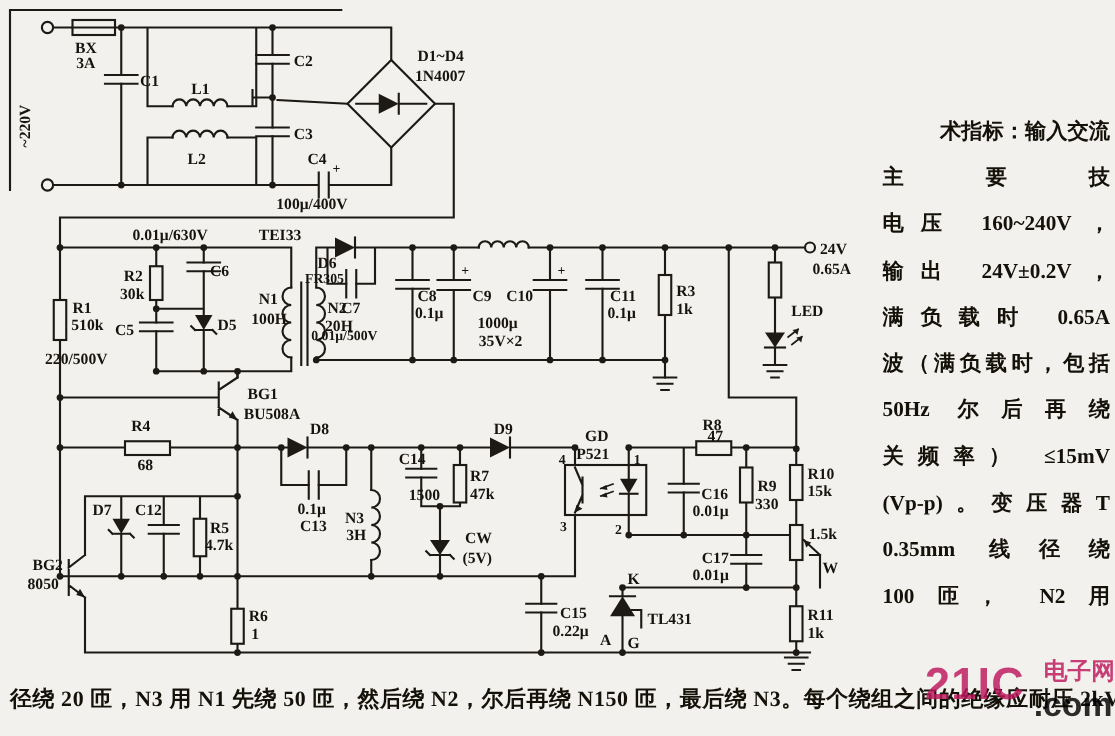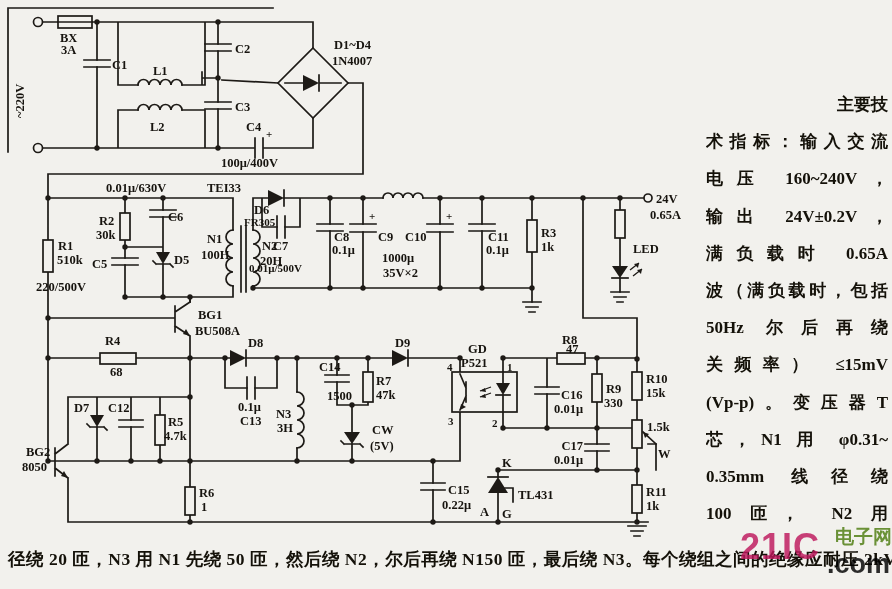--- a/index.html
+++ b/index.html
@@ -15,21 +15,21 @@
   .sidebar{position:absolute;left:706px;top:86px;width:182px;font-size:17px;line-height:37.2px;
            color:#141109;font-weight:700;}
   .sb-line{height:37.2px;overflow:hidden;text-align:justify;text-align-last:justify;}
   .sb-line:first-child{text-align:right;text-align-last:right;}
   .caption{position:absolute;left:8px;top:547px;width:872px;font-size:17.5px;font-weight:700;
            color:#141109;white-space:nowrap;letter-spacing:.5px;}
   .wm{position:absolute;left:736px;top:522px;width:156px;height:64px;opacity:.82;}
   .wm-21ic{position:absolute;left:4px;top:4px;font-family:"Liberation Sans",sans-serif;
            font-weight:bold;font-size:36px;letter-spacing:1px;color:#be185d;}
   .wm-dzw{position:absolute;right:0;top:2px;font-family:"Liberation Sans",sans-serif;
-          font-weight:bold;font-size:19px;color:#4d7c0f;}
+          font-weight:bold;font-size:19px;color:#be185d;}
   .wm-com{position:absolute;right:2px;top:27px;font-family:"Liberation Sans",sans-serif;
           font-weight:bold;font-size:27px;color:#000000;}
 </style>
 </head>
 <body>
 
 <div class="page">
 
 <svg width="892" height="589" viewBox="0 0 892 589">
 
@@ -438,30 +438,29 @@
   <text class="lbl" x="646" y="383">R10</text>
   <text class="lbl" x="646" y="397">15k</text>
   <text class="lbl" x="647" y="431">1.5k</text>
   <text class="lbl" x="658" y="458">W</text>
   <text class="lbl" x="646" y="496">R11</text>
   <text class="lbl" x="646" y="510">1k</text>
 </svg>
 
 
 <div class="sidebar">
+  <div class="sb-line">术指标：输入交流</div>
   <div class="sb-line">主要技</div>
-  <div class="sb-line">术指标：输入交流</div>
   <div class="sb-line">电压 160~240V，</div>
   <div class="sb-line">输出 24V±0.2V，</div>
   <div class="sb-line">满负载时 0.65A</div>
   <div class="sb-line">波（满负载时，包括</div>
   <div class="sb-line">50Hz 尔后再绕</div>
   <div class="sb-line">关频率） ≤15mV</div>
   <div class="sb-line">(Vp-p)。变压器T</div>
-  <div class="sb-line">芯，N1 用 φ0.31~</div>
   <div class="sb-line">0.35mm 线径绕</div>
   <div class="sb-line">100 匝， N2 用</div>
 
 </div>
 
 
 <div class="caption">径绕 20 匝，N3 用 N1 先绕 50 匝，然后绕 N2，尔后再绕 N150 匝，最后绕 N3。每个绕组之间的绝缘应耐压 2kV。</div>
 
 
 <div class="wm">

